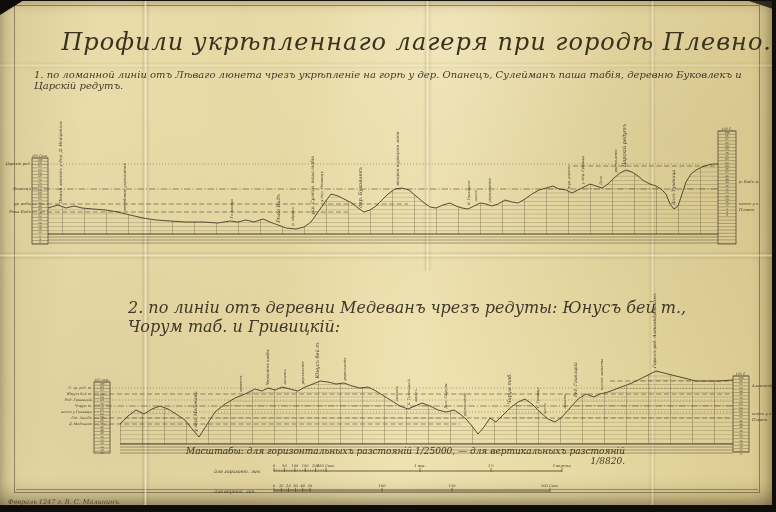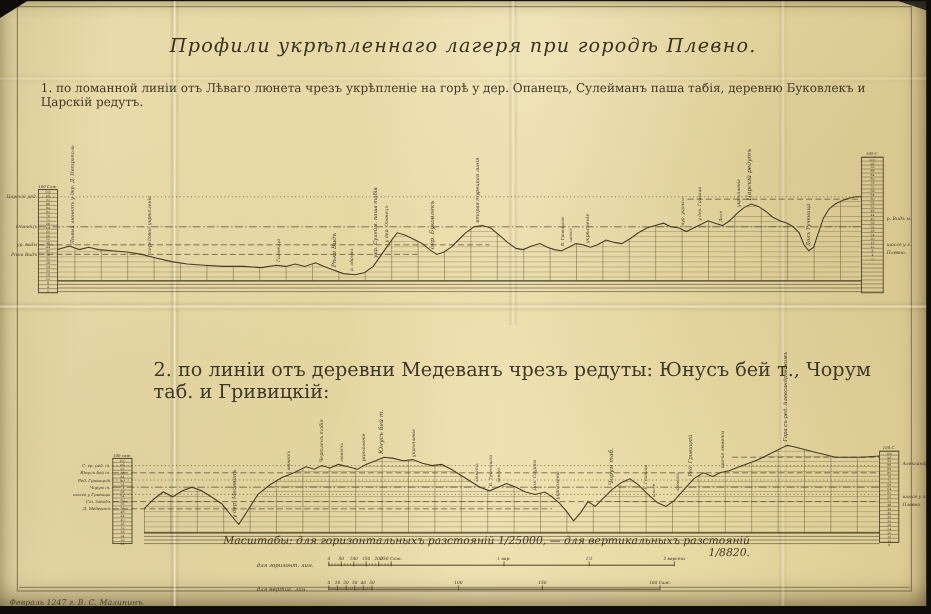--- a/index.html
+++ b/index.html
@@ -22,23 +22,23 @@
   .crease-v{position:absolute;top:0;width:9px;pointer-events:none;
     background:linear-gradient(90deg,transparent,rgba(88,70,35,.14) 30%,rgba(255,250,225,.5) 50%,rgba(88,70,35,.12) 70%,transparent);}
   .crease-h{position:absolute;left:0;right:0;height:9px;pointer-events:none;
     background:linear-gradient(180deg,transparent,rgba(88,70,35,.10) 30%,rgba(255,250,225,.4) 50%,rgba(88,70,35,.10) 70%,transparent);}
   .corner-tl{position:absolute;left:0;top:0;width:24px;height:15px;background:#0e0c09;
     clip-path:polygon(0 0,100% 0,0 100%);}
   .corner-tr{position:absolute;right:0;top:0;width:30px;height:10px;background:#0e0c09;
     clip-path:polygon(0 0,100% 0,100% 100%);opacity:.8;}
   .edge-b{position:absolute;left:0;right:0;bottom:0;height:6px;background:#0f0d09;}
   .edge-r{position:absolute;right:0;top:0;bottom:0;width:4px;background:#0f0d09;}
-  .title{position:absolute;top:27px;left:0;width:100%;text-align:center;
-         font-size:16px;font-style:italic;letter-spacing:1px;color:#38321f;}
-  .sub{position:absolute;color:#3e3828;}
+  .title{position:absolute;top:27px;left:0;width:100%;text-align:right;
+         font-size:24px;font-style:italic;letter-spacing:1px;color:#38321f;}
+  .sub{position:absolute;font-style:italic;color:#3e3828;}
   .sub1{top:68px;left:34px;width:714px;font-size:10px;}
   .sub2{top:297px;left:128px;width:600px;font-size:16px;}
   .scales-head{position:absolute;top:445px;left:155px;width:470px;text-align:right;
                font-size:9px;font-style:italic;}
   .signature{position:absolute;top:497px;left:8px;font-size:6.5px;font-style:italic;color:#4a4230;}
   svg{position:absolute;overflow:visible;}
   #profile1{left:18px;top:100px;}
   #profile2{left:10px;top:325px;}
   #rulers{left:212px;top:459px;}
   svg text{font-family:"DejaVu Serif",serif;}

